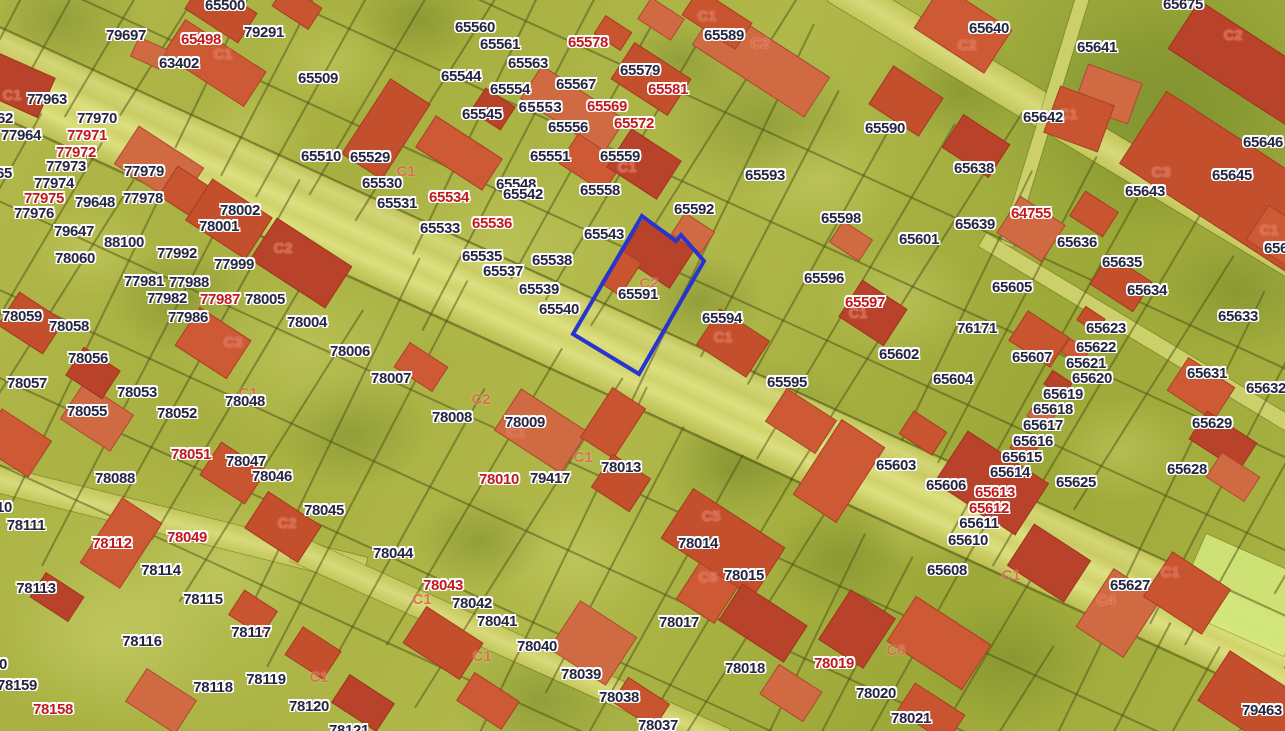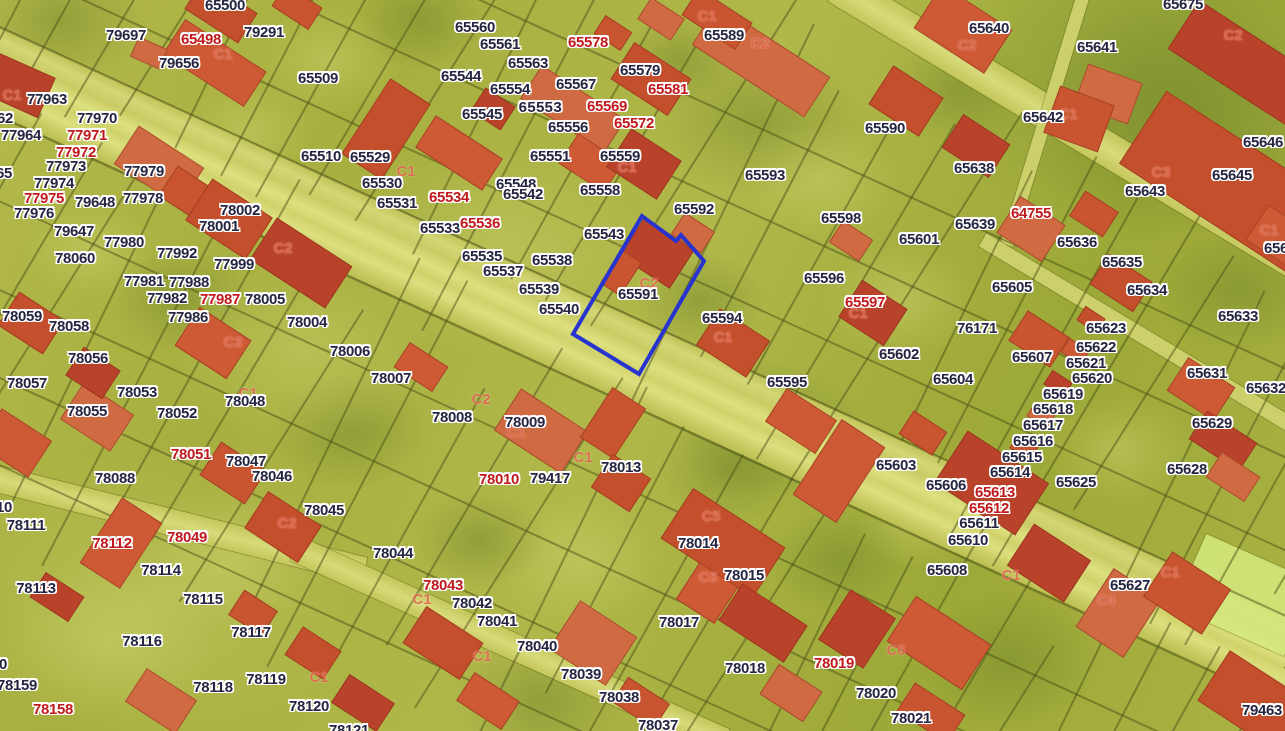--- a/index.html
+++ b/index.html
@@ -259,40 +259,40 @@
       <div class="clabel" style="left: 1269px; top: 229px;">C1</div>
       <div class="clabel" style="left: 1011px; top: 574px;">C1</div>
       <div class="clabel" style="left: 1170px; top: 571px;">C1</div>
       <div class="clabel" style="left: 1106px; top: 599px;">C4</div>
     </div>
   <div class="layer" id="plabels-layer">
       <div class="plabel" style="left: 225px; top: 4px;">65500</div>
       <div class="plabel" style="left: 126px; top: 34px;">79697</div>
       <div class="plabel red" style="left: 201px; top: 38px;">65498</div>
       <div class="plabel" style="left: 264px; top: 31px;">79291</div>
-      <div class="plabel" style="left: 179px; top: 62px;">79656</div>
+      <div class="plabel" style="left: 179px; top: 62px;">63402</div>
       <div class="plabel" style="left: 318px; top: 77px;">65509</div>
       <div class="plabel" style="left: 47px; top: 98px;">77963</div>
       <div class="plabel" style="left: 5px; top: 117px;">62</div>
       <div class="plabel" style="left: 97px; top: 117px;">77970</div>
       <div class="plabel" style="left: 21px; top: 134px;">77964</div>
       <div class="plabel red" style="left: 87px; top: 134px;">77971</div>
       <div class="plabel red" style="left: 76px; top: 151px;">77972</div>
       <div class="plabel" style="left: 66px; top: 165px;">77973</div>
       <div class="plabel" style="left: 4px; top: 172px;">65</div>
       <div class="plabel" style="left: 54px; top: 182px;">77974</div>
       <div class="plabel red" style="left: 44px; top: 197px;">77975</div>
       <div class="plabel" style="left: 95px; top: 201px;">79648</div>
       <div class="plabel" style="left: 34px; top: 212px;">77976</div>
       <div class="plabel" style="left: 144px; top: 170px;">77979</div>
       <div class="plabel" style="left: 143px; top: 197px;">77978</div>
       <div class="plabel" style="left: 240px; top: 209px;">78002</div>
       <div class="plabel" style="left: 219px; top: 225px;">78001</div>
       <div class="plabel" style="left: 74px; top: 230px;">79647</div>
-      <div class="plabel" style="left: 124px; top: 241px;">77980</div>
+      <div class="plabel" style="left: 124px; top: 241px;">88100</div>
       <div class="plabel" style="left: 75px; top: 257px;">78060</div>
       <div class="plabel" style="left: 177px; top: 252px;">77992</div>
       <div class="plabel" style="left: 234px; top: 263px;">77999</div>
       <div class="plabel" style="left: 144px; top: 280px;">77981</div>
       <div class="plabel" style="left: 189px; top: 281px;">77988</div>
       <div class="plabel" style="left: 167px; top: 297px;">77982</div>
       <div class="plabel red" style="left: 220px; top: 298px;">77987</div>
       <div class="plabel" style="left: 265px; top: 298px;">78005</div>
       <div class="plabel" style="left: 188px; top: 316px;">77986</div>
       <div class="plabel" style="left: 22px; top: 315px;">78059</div>
@@ -341,21 +341,21 @@
       <div class="plabel" style="left: 516px; top: 135px; margin-top: 48px;">65548</div>
       <div class="plabel" style="left: 550px; top: 155px;">65551</div>
       <div class="plabel" style="left: 620px; top: 155px;">65559</div>
       <div class="plabel" style="left: 600px; top: 189px;">65558</div>
       <div class="plabel" style="left: 321px; top: 155px;">65510</div>
       <div class="plabel" style="left: 370px; top: 156px;">65529</div>
       <div class="plabel" style="left: 382px; top: 182px;">65530</div>
       <div class="plabel" style="left: 397px; top: 202px;">65531</div>
       <div class="plabel red" style="left: 449px; top: 196px;">65534</div>
       <div class="plabel" style="left: 440px; top: 227px;">65533</div>
-      <div class="plabel red" style="left: 480px; top: 222px; text-align: center;">65536</div>
+      <div class="plabel red" style="left: 492px; top: 222px; text-align: center;">65536</div>
       <div class="plabel" style="left: 523px; top: 193px;">65542</div>
       <div class="plabel" style="left: 604px; top: 233px;">65543</div>
       <div class="plabel" style="left: 482px; top: 255px;">65535</div>
       <div class="plabel" style="left: 503px; top: 270px;">65537</div>
       <div class="plabel" style="left: 552px; top: 259px;">65538</div>
       <div class="plabel" style="left: 539px; top: 288px;">65539</div>
       <div class="plabel" style="left: 559px; top: 308px;">65540</div>
       <div class="plabel" style="left: 724px; top: 34px;">65589</div>
       <div class="plabel" style="left: 885px; top: 127px;">65590</div>
       <div class="plabel" style="left: 765px; top: 174px;">65593</div>

